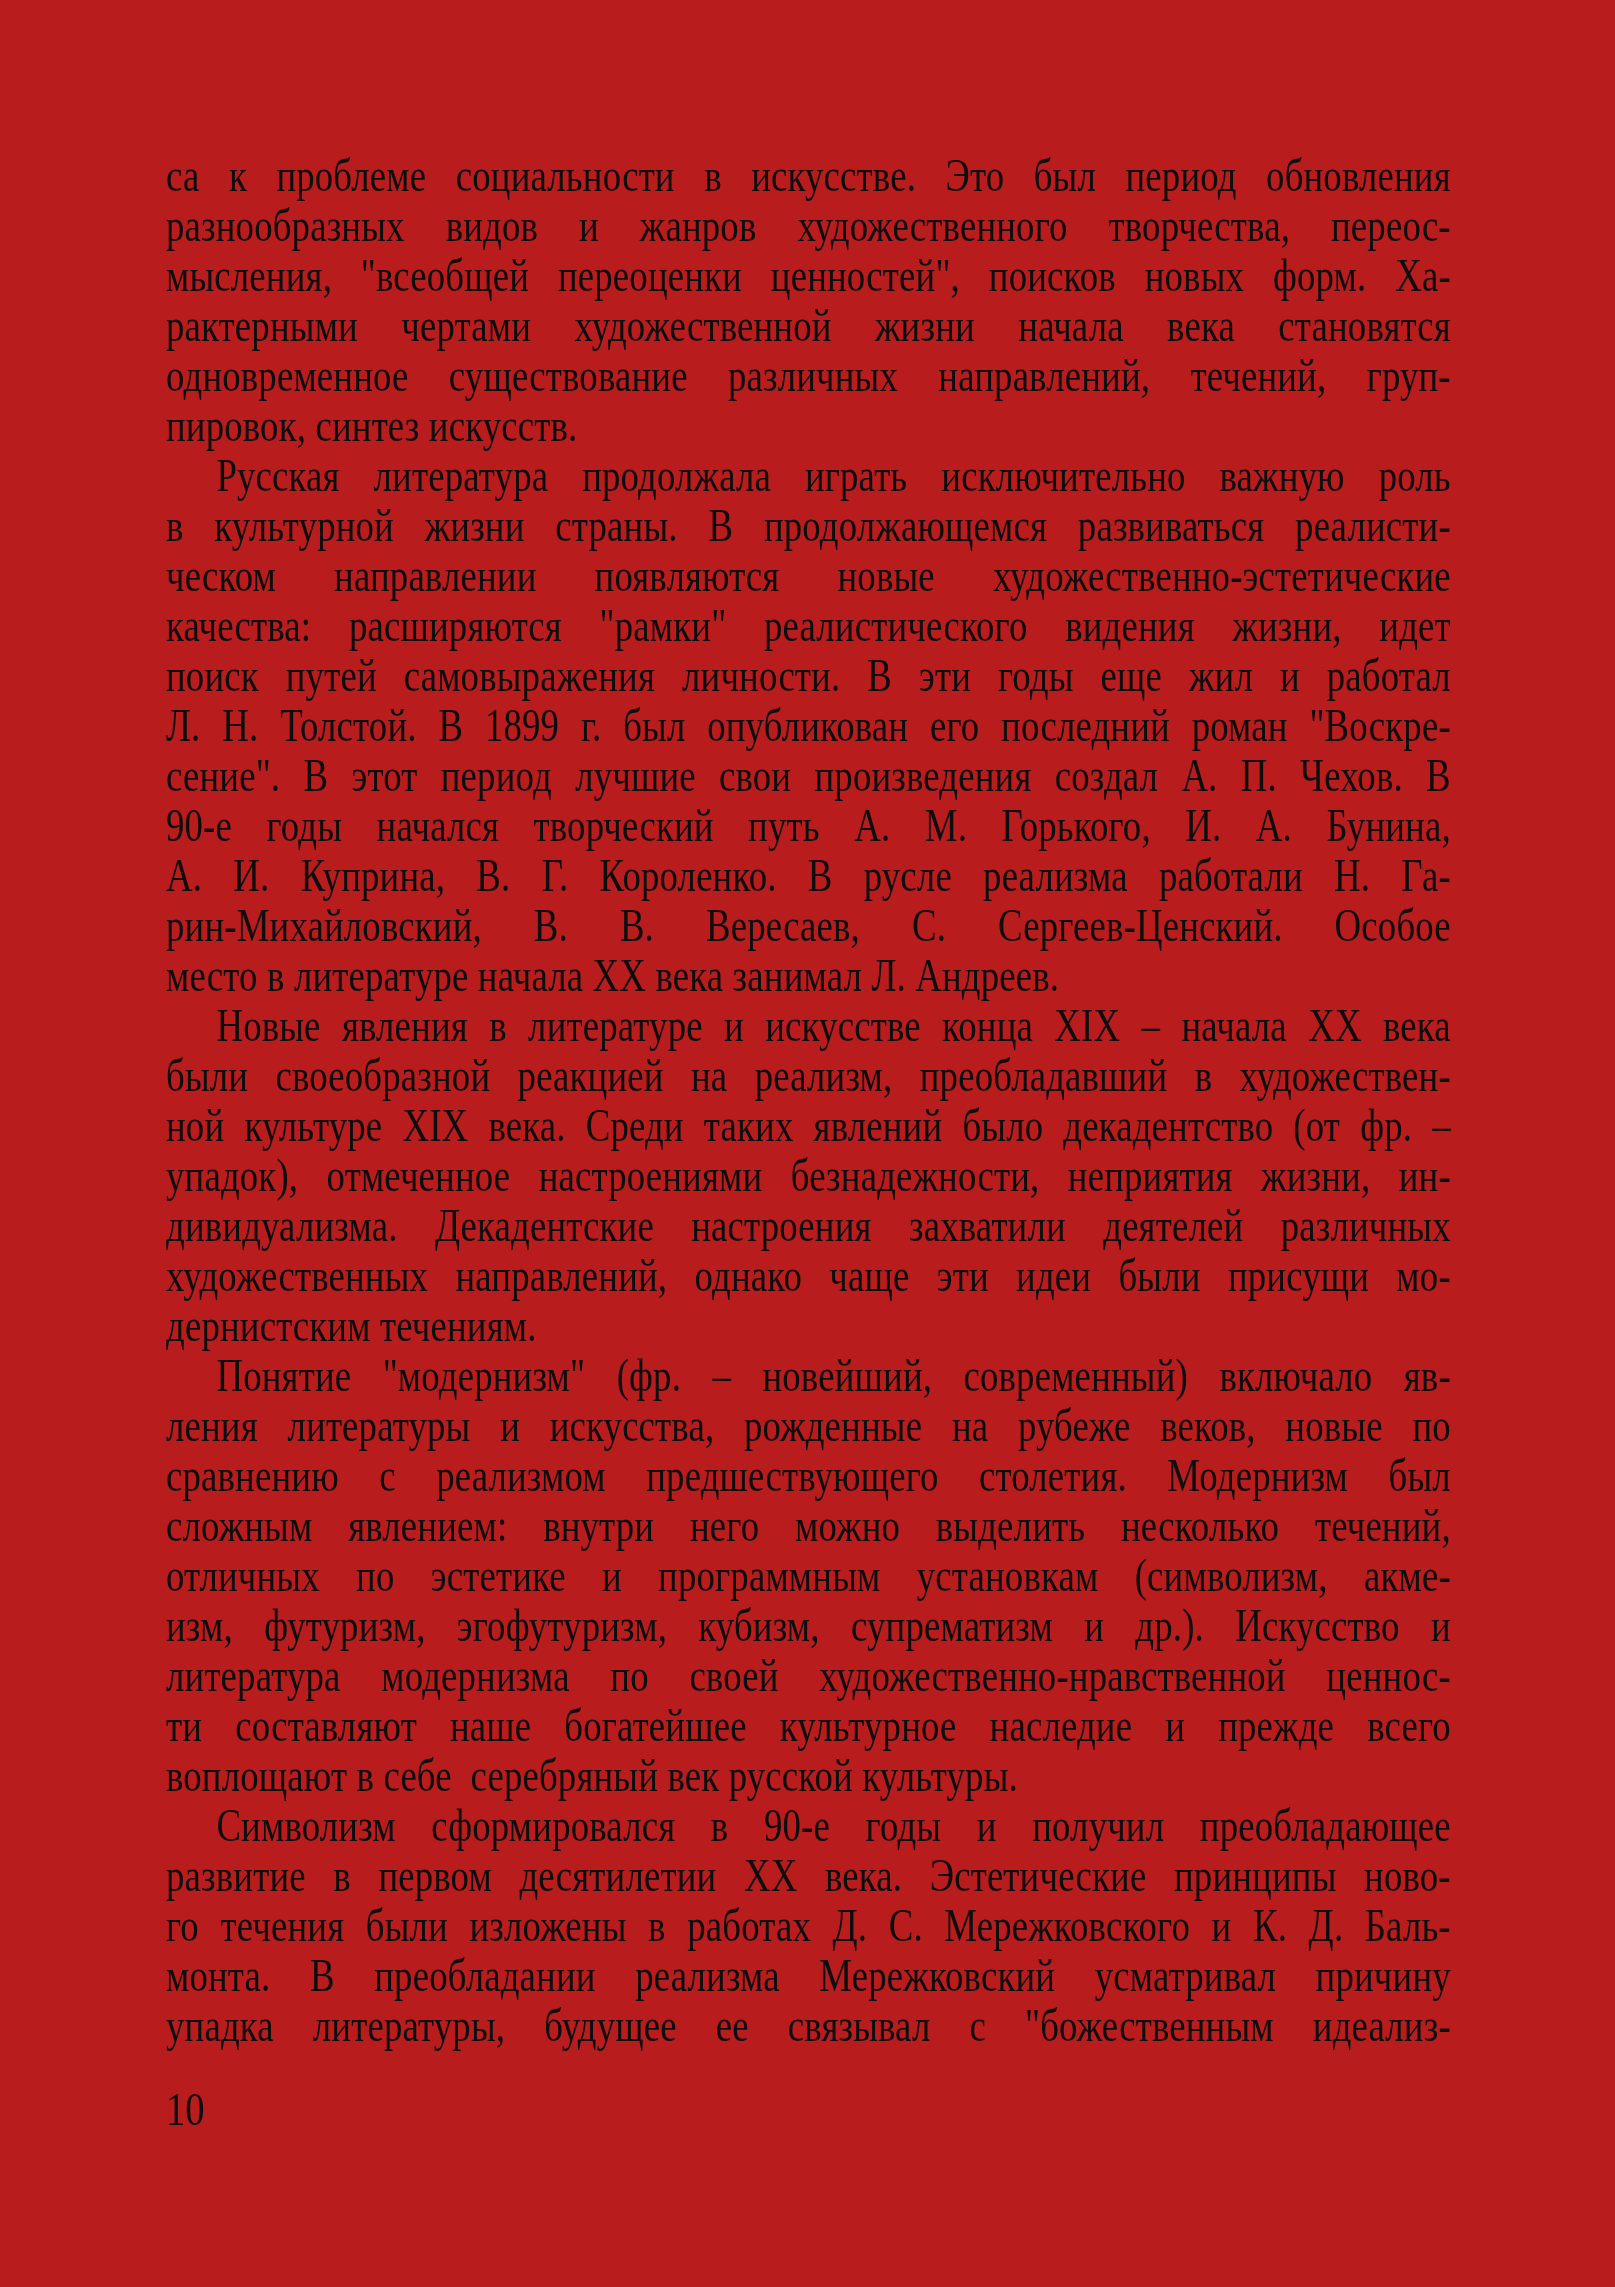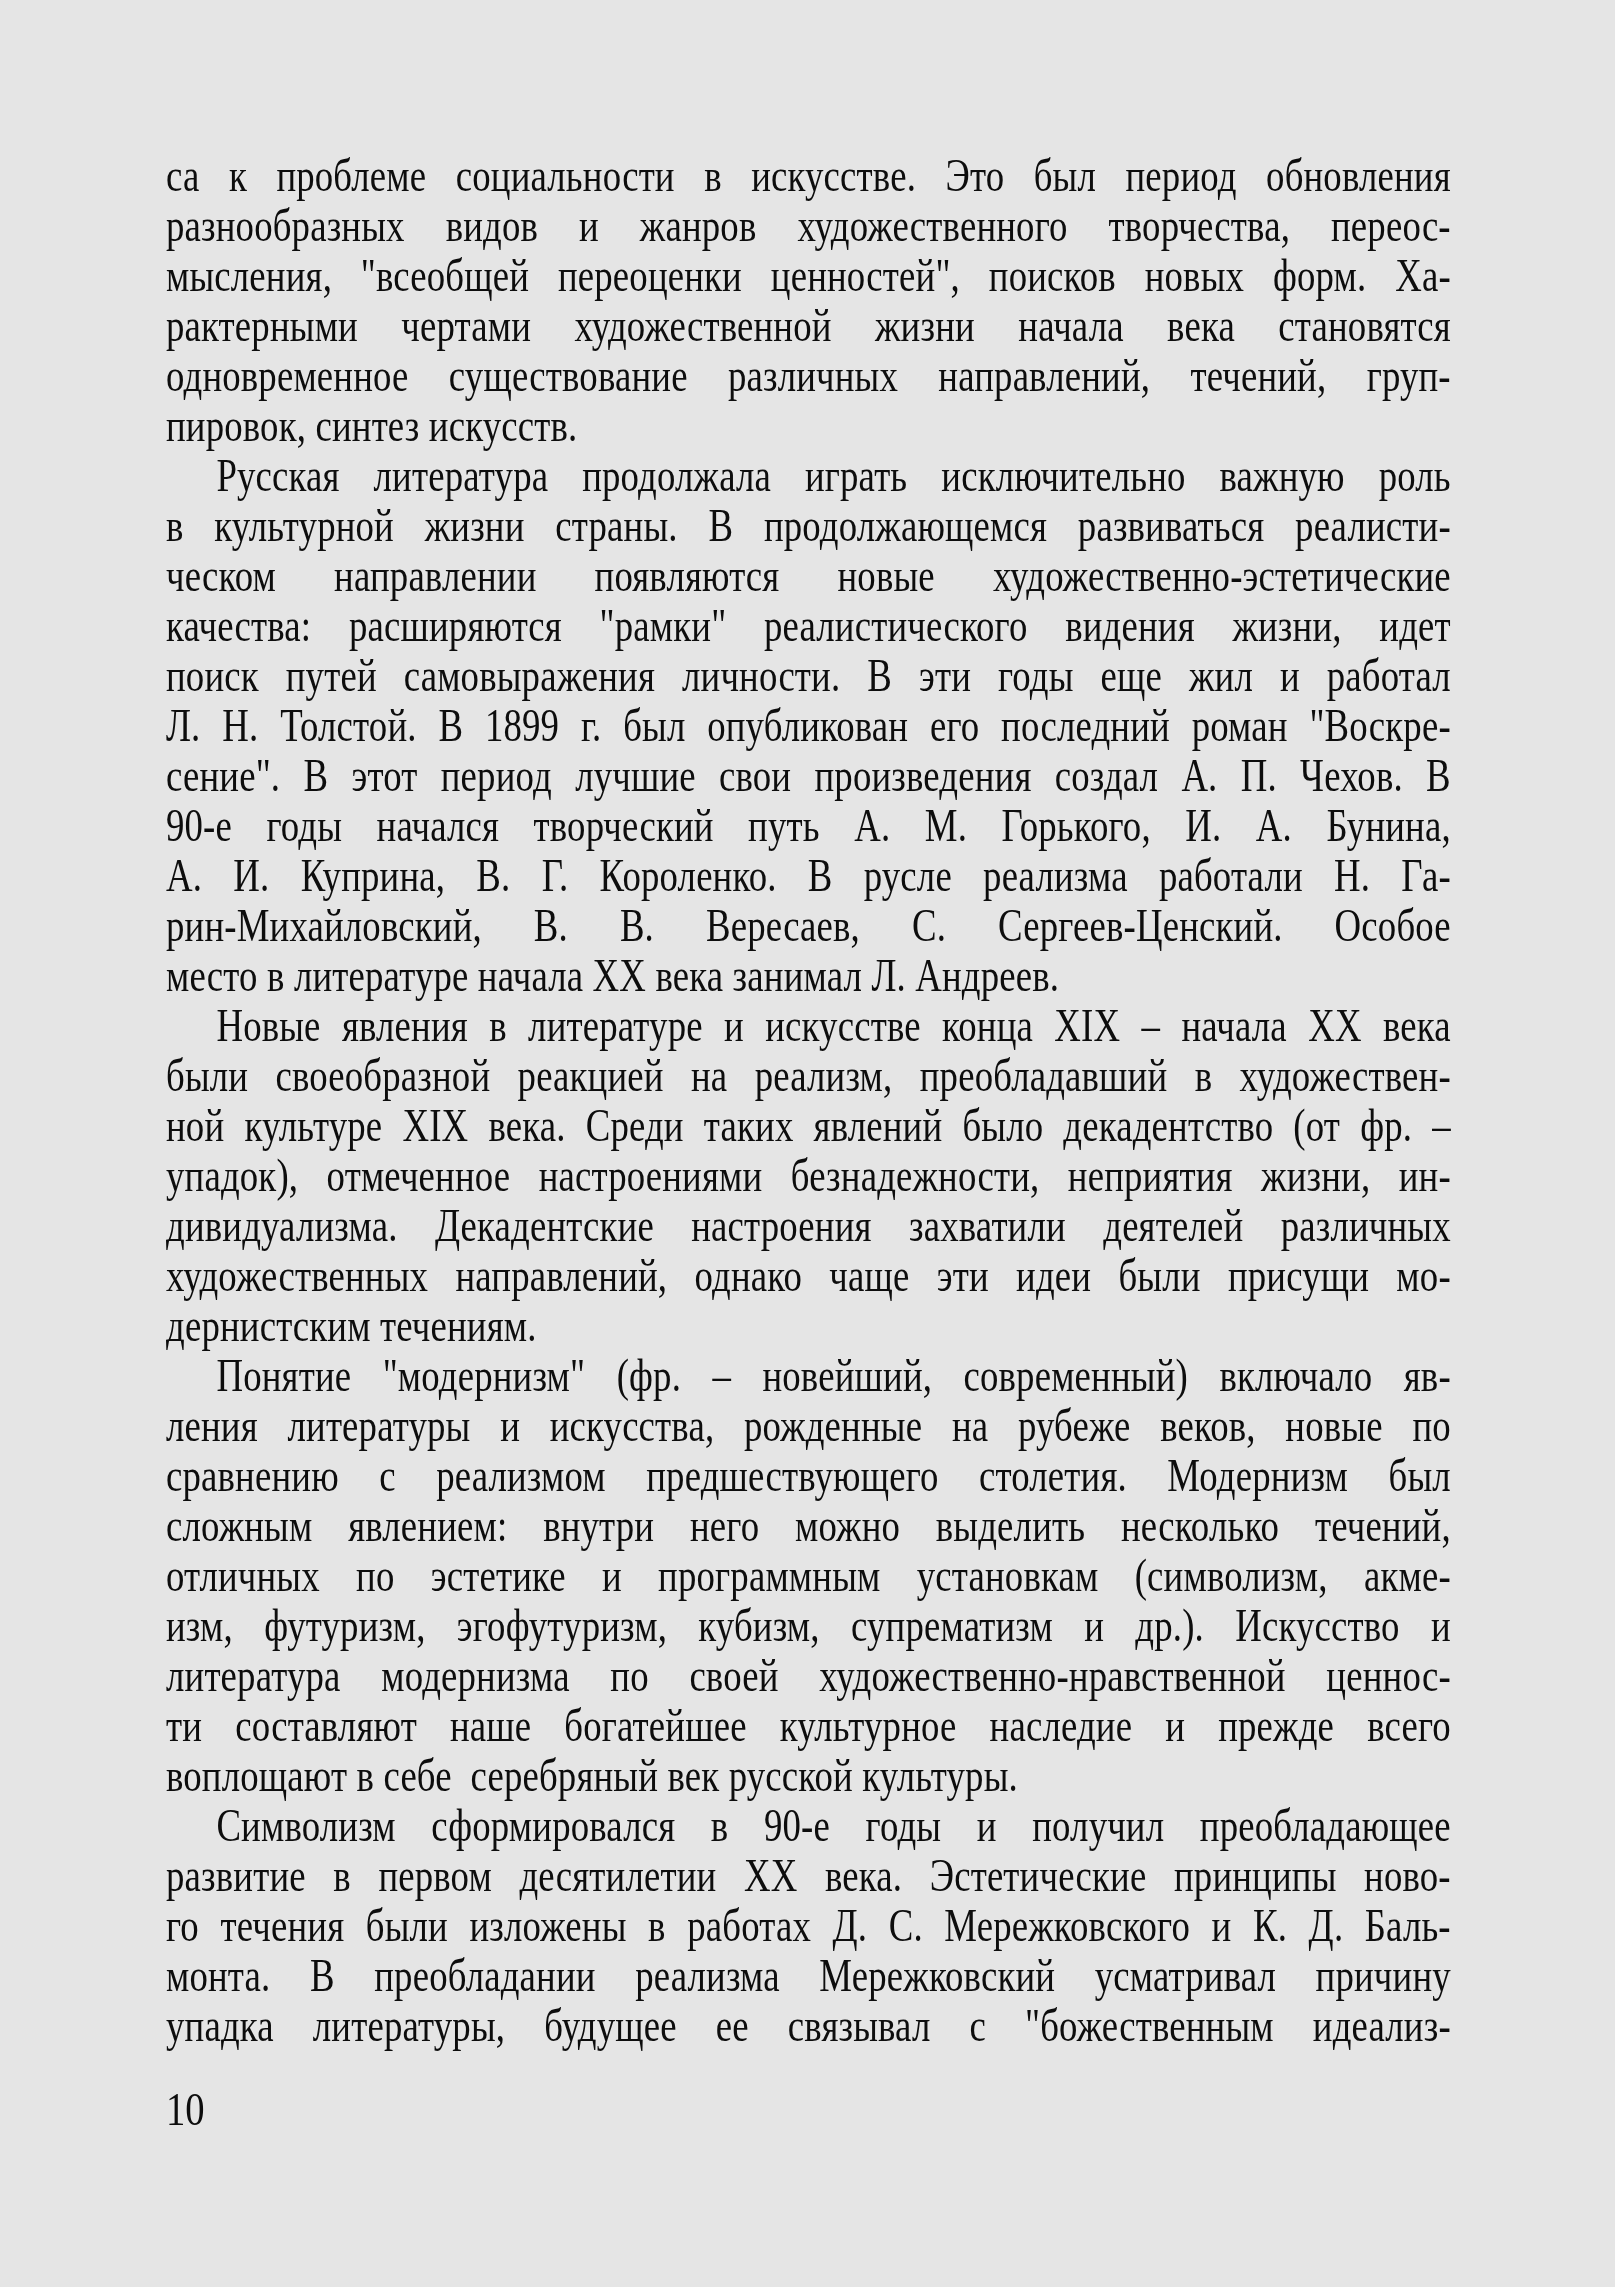--- a/index.html
+++ b/index.html
@@ -13,21 +13,21 @@
     position: relative;
     overflow: hidden;
     font-family: "Liberation Serif", "DejaVu Serif", serif;
     color: #0d0d0d;
   }
   .page {
     position: absolute;
     left: 0; top: 0;
     width: 1615px;
     height: 2288px;
-    background: #e5e5e5;
+    background: #b91c1c;
   }
   
   .textblock {
     position: absolute;
     left: 166px;
     top: 151px;
     width: 1606px;              
     transform: scaleX(0.8);
     transform-origin: top left;
     font-size: 46px;

